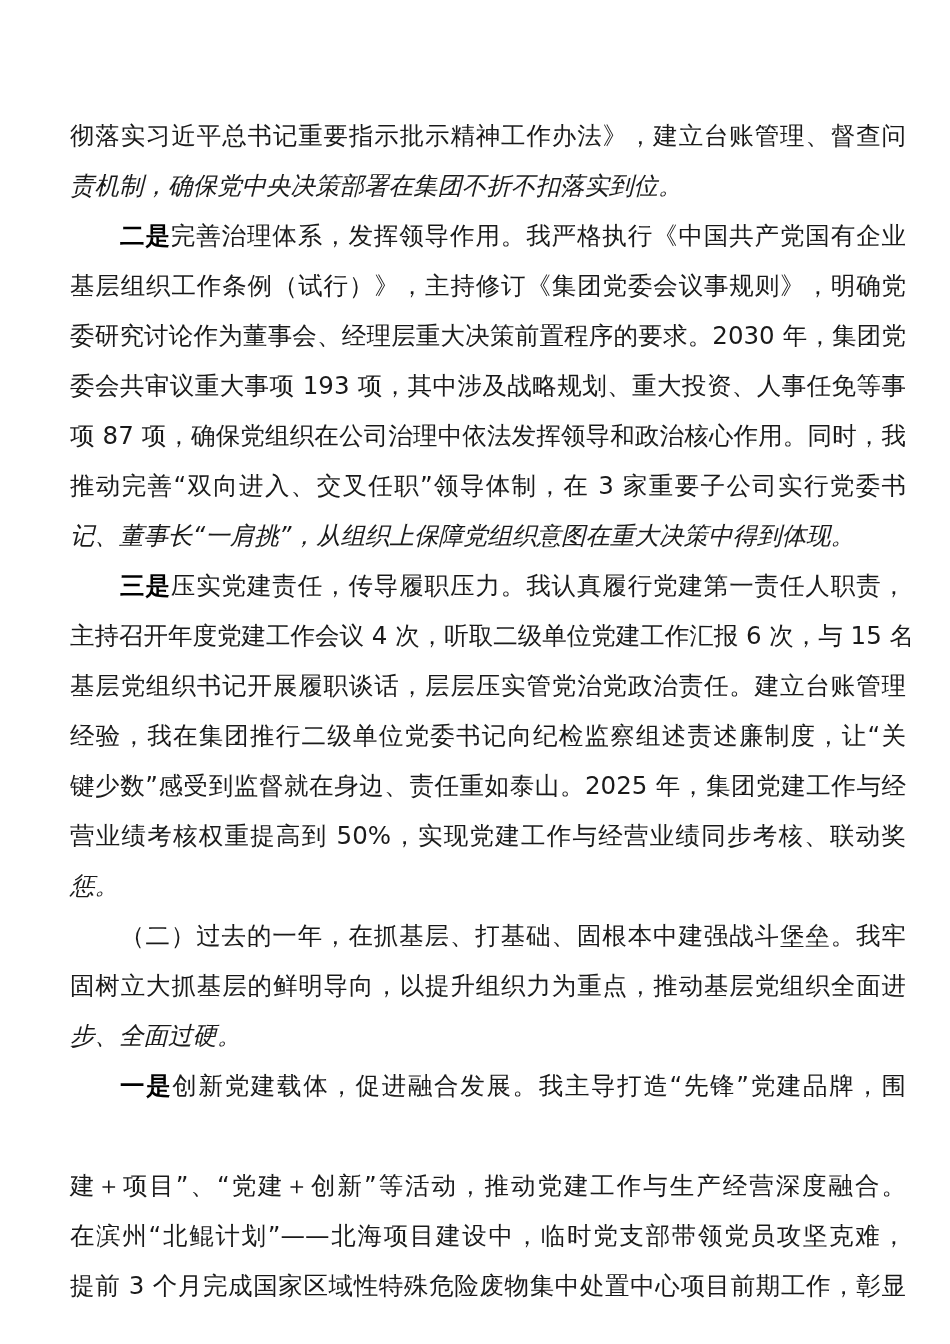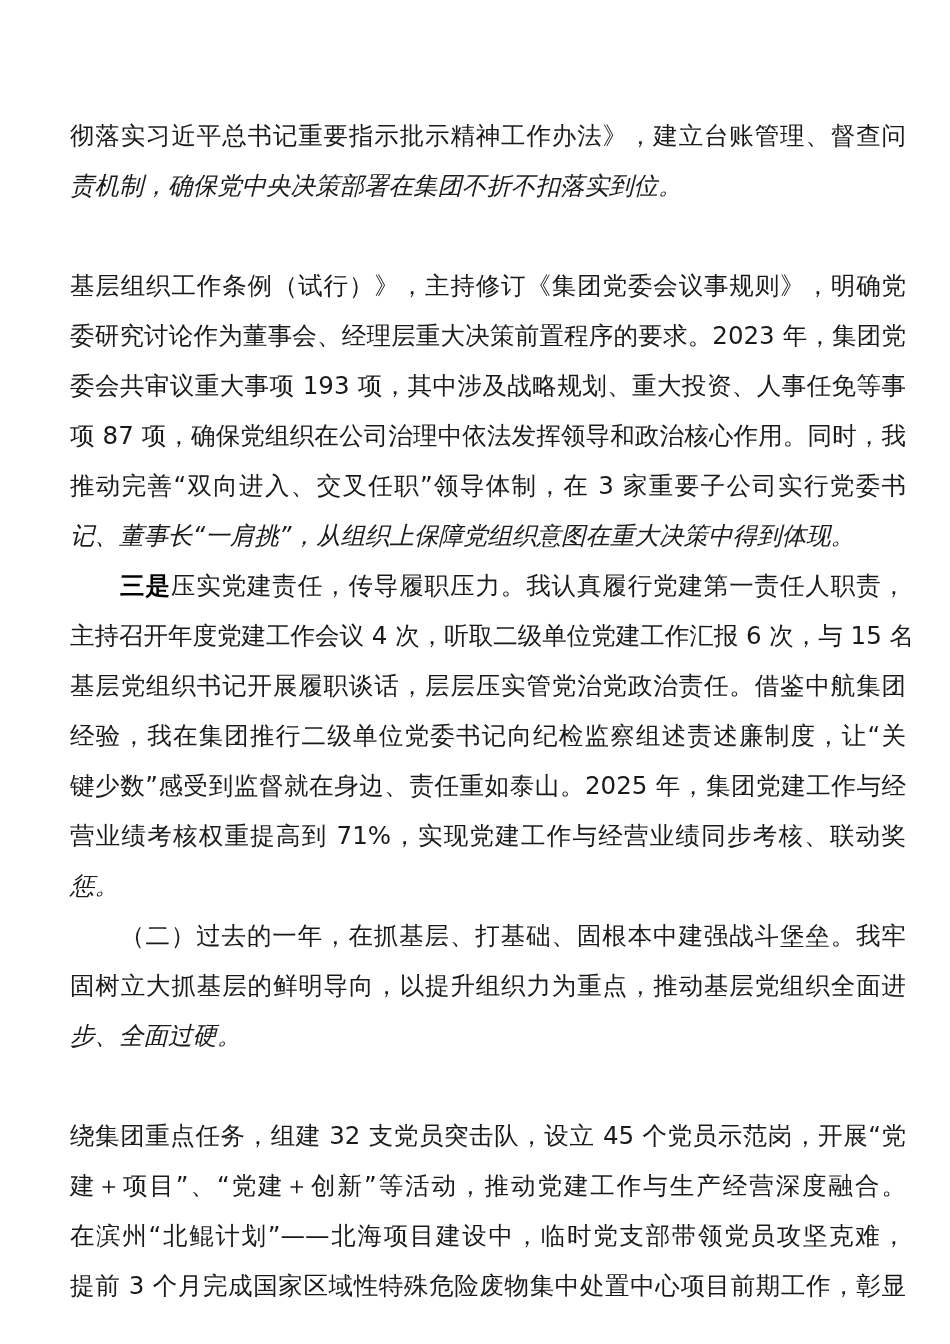--- a/index.html
+++ b/index.html
@@ -14,33 +14,34 @@
   .line.last { text-align-last: left; font-style: italic; }
   .line.indent { left: 108px; width: 786px; }
   .b { font-weight: bold; color: #000; }
 </style>
 </head>
 <body>
 
 <div class="page">
   <div class="line" style="top:63px"><span>彻落实习近平总书记重要指示批示精神工作办法》，建立台账管理、督查问</span></div>
   <div class="line last" style="top:113px"><span>责机制，确保党中央决策部署在集团不折不扣落实到位。</span></div>
+  <div class="line indent" style="top:163px"><span class="b">二是</span><span>完善治理体系，发挥领导作用。我严格执行《中国共产党国有企业</span></div>
   <div class="line" style="top:213px"><span>基层组织工作条例（试行）》，主持修订《集团党委会议事规则》，明确党</span></div>
-  <div class="line" style="top:263px"><span>委研究讨论作为董事会、经理层重大决策前置程序的要求。2023 年，集团党</span></div>
+  <div class="line" style="top:263px"><span>委研究讨论作为董事会、经理层重大决策前置程序的要求。2030 年，集团党</span></div>
   <div class="line" style="top:313px"><span>委会共审议重大事项 193 项，其中涉及战略规划、重大投资、人事任免等事</span></div>
   <div class="line" style="top:363px"><span>项 87 项，确保党组织在公司治理中依法发挥领导和政治核心作用。同时，我</span></div>
   <div class="line" style="top:413px"><span>推动完善“双向进入、交叉任职”领导体制，在 3 家重要子公司实行党委书</span></div>
   <div class="line indent" style="top:513px"><span class="b">三是</span><span>压实党建责任，传导履职压力。我认真履行党建第一责任人职责，</span></div>
   <div class="line last" style="top:463px"><span>记、董事长“一肩挑”，从组织上保障党组织意图在重大决策中得到体现。</span></div>
   <div class="line" style="top:563px"><span>主持召开年度党建工作会议 4 次，听取二级单位党建工作汇报 6 次，与 15 名</span></div>
-  <div class="line" style="top:613px"><span>基层党组织书记开展履职谈话，层层压实管党治党政治责任。借鉴中航集团</span></div>
+  <div class="line" style="top:613px"><span>基层党组织书记开展履职谈话，层层压实管党治党政治责任。建立台账管理</span></div>
   <div class="line" style="top:663px"><span>经验，我在集团推行二级单位党委书记向纪检监察组述责述廉制度，让“关</span></div>
   <div class="line" style="top:713px"><span>键少数”感受到监督就在身边、责任重如泰山。2025 年，集团党建工作与经</span></div>
-  <div class="line" style="top:763px"><span>营业绩考核权重提高到 71%，实现党建工作与经营业绩同步考核、联动奖</span></div>
+  <div class="line" style="top:763px"><span>营业绩考核权重提高到 50%，实现党建工作与经营业绩同步考核、联动奖</span></div>
   <div class="line last" style="top:813px"><span>惩。</span></div>
   <div class="line indent" style="top:863px"><span>（二）过去的一年，在抓基层、打基础、固根本中建强战斗堡垒。我牢</span></div>
   <div class="line" style="top:913px"><span>固树立大抓基层的鲜明导向，以提升组织力为重点，推动基层党组织全面进</span></div>
   <div class="line last" style="top:963px"><span>步、全面过硬。</span></div>
-  <div class="line" style="top:1063px"><span>绕集团重点任务，组建 32 支党员突击队，设立 45 个党员示范岗，开展“党</span></div>
+  <div class="line indent" style="top:1013px"><span class="b">一是</span><span>创新党建载体，促进融合发展。我主导打造“先锋”党建品牌，围</span></div>
   <div class="line" style="top:1113px"><span>建＋项目”、“党建＋创新”等活动，推动党建工作与生产经营深度融合。</span></div>
   <div class="line" style="top:1163px"><span>在滨州“北鲲计划”——北海项目建设中，临时党支部带领党员攻坚克难，</span></div>
   <div class="line" style="top:1213px"><span>提前 3 个月完成国家区域性特殊危险废物集中处置中心项目前期工作，彰显</span></div>
 </div>
 
 </body></html>

